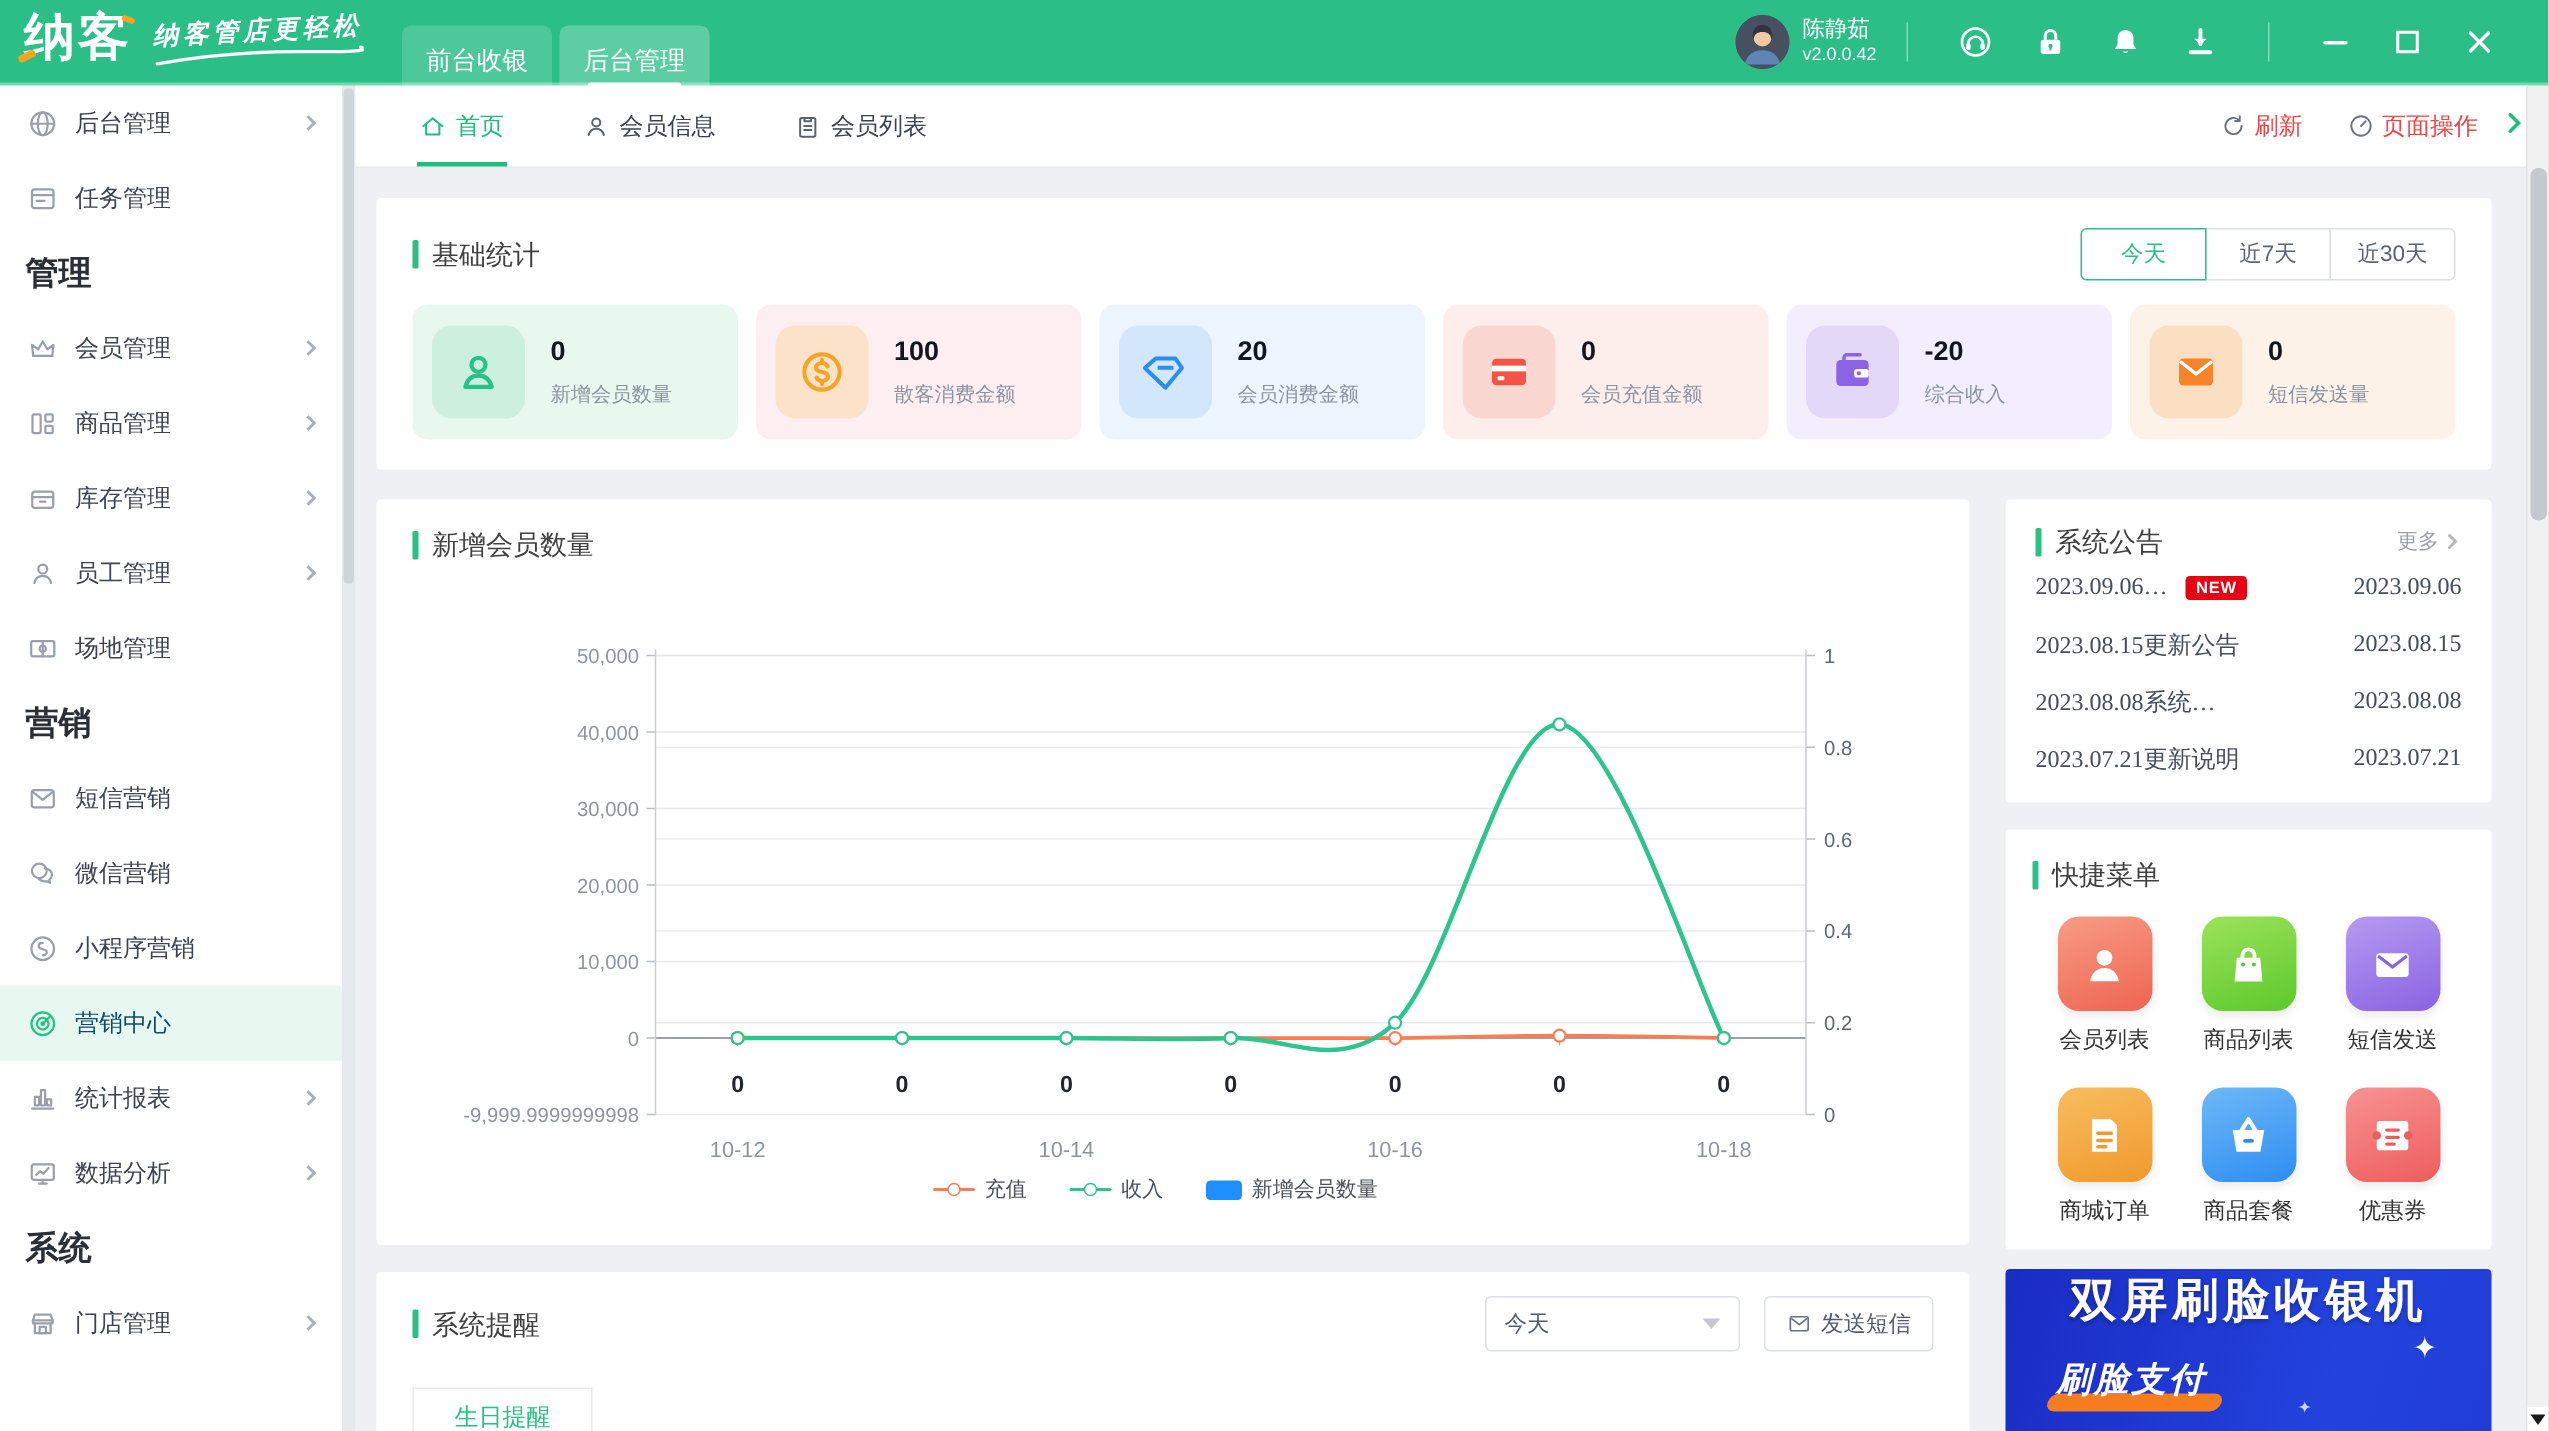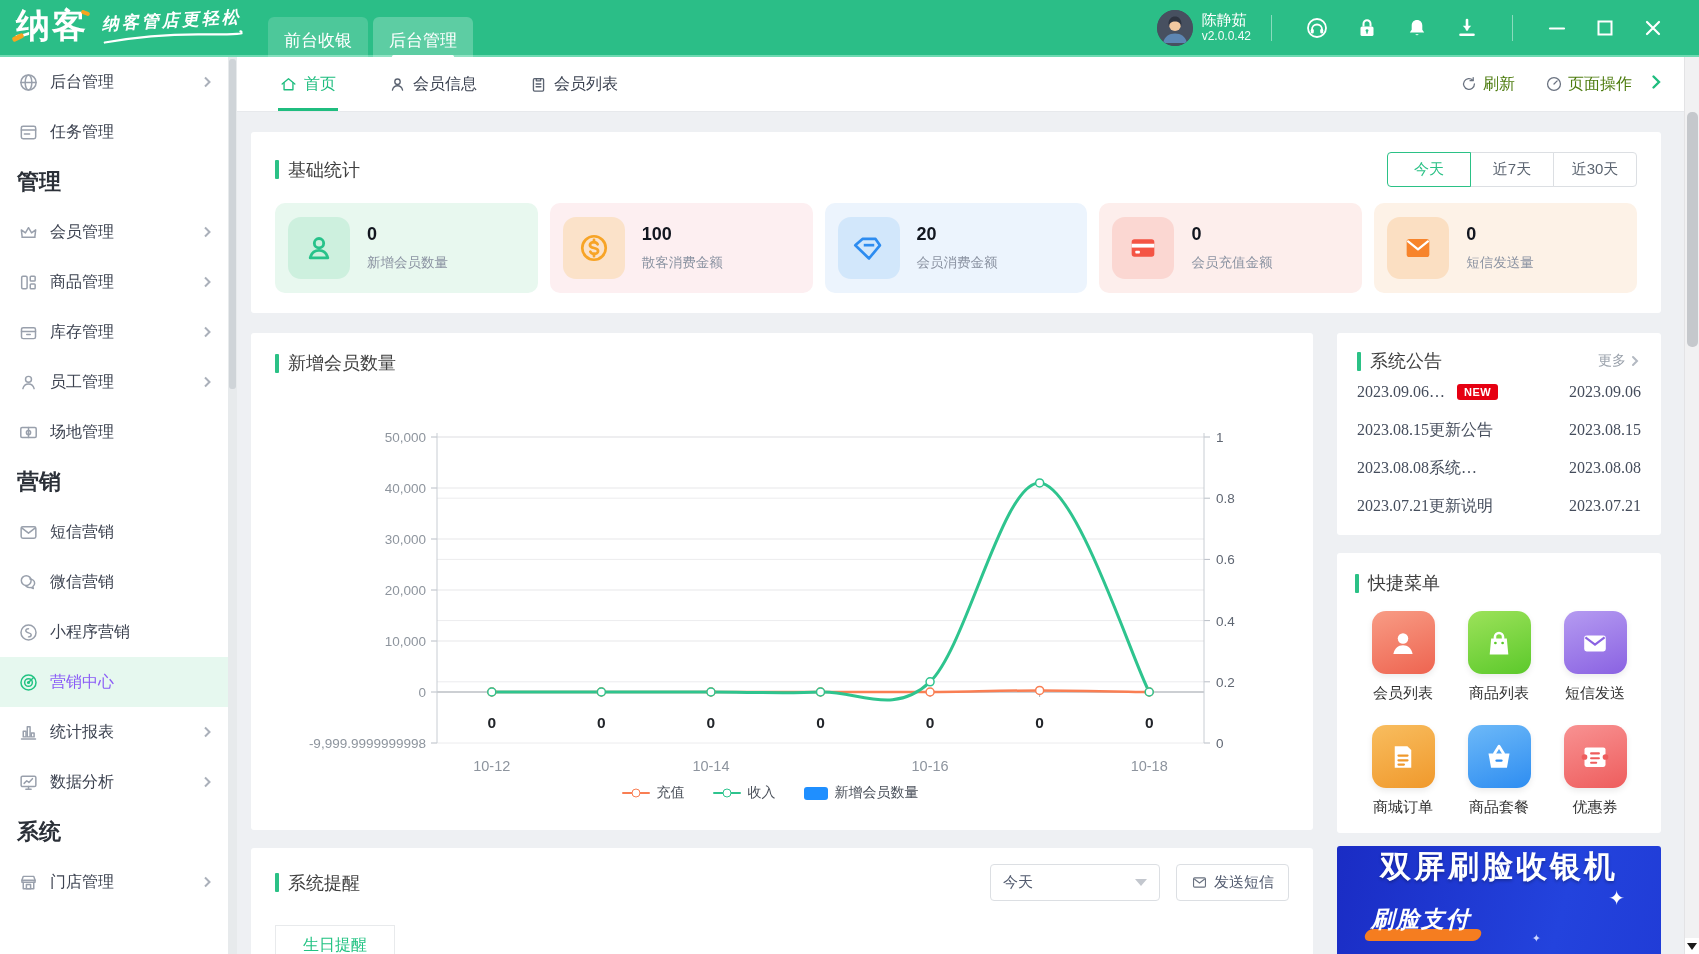--- a/index.html
+++ b/index.html
@@ -26,33 +26,33 @@
 .hdr-sep{width:1px;height:26px;background:rgba(255,255,255,.45);margin:0 20px}
 .hic{width:24px;height:24px;margin:0 13px;cursor:pointer;display:flex;align-items:center;justify-content:center}
 .winc{width:22px;height:22px;margin:0 13px;cursor:pointer;display:flex;align-items:center;justify-content:center}
 
 .sidebar{position:absolute;left:0;top:57px;width:228px;bottom:0;background:#fff;overflow:hidden}
 .side-scroll{position:absolute;left:228px;top:57px;width:9px;bottom:0;background:#e7eaec}
 .side-scroll .thumb{position:absolute;left:1px;top:2px;width:7px;height:330px;background:#cfd4d8;border-radius:3px}
 .srow{height:50px;display:flex;align-items:center;padding:0 14px 0 18px;cursor:pointer;color:#3c4250;font-size:16px}
 .srow .ic{width:21px;height:21px;margin-right:11px;flex:none;stroke:#99a0ac;fill:none;stroke-width:1.7;stroke-linecap:round;stroke-linejoin:round}
 .srow .chev{margin-left:auto;stroke:#aab0ba;width:14px;height:14px;fill:none;stroke-width:2}
-.srow.active{background:#e6f8ef;color:#8b5cf6}
+.srow.active{background:#e6f8ef;color:#0c4a6e}
 .srow.active .ic{stroke:#23c383}
 .ssec{height:50px;display:flex;align-items:center;padding-left:17px;font-size:22px;font-weight:bold;color:#2b3038;cursor:default}
 
 .content{position:absolute;left:237px;top:57px;right:15px;bottom:0;display:flex;flex-direction:column}
 .tabbar{height:55px;background:#fff;border-bottom:1px solid #e7e9ec;display:flex;align-items:center;flex:none}
 .ptabs{display:flex;align-items:center;padding-left:42px;height:100%}
 .ptab{position:relative;height:100%;display:flex;align-items:center;margin-right:52px;font-size:16px;color:#3a4150;cursor:pointer}
 .ptab svg{width:19px;height:19px;margin-right:6px;fill:none;stroke:#5a6270;stroke-width:1.7;stroke-linecap:round;stroke-linejoin:round}
 .ptab.active{color:#1fbd7f}
 .ptab.active svg{stroke:#1fbd7f}
 .ptab.active::after{content:"";position:absolute;left:50%;transform:translateX(-50%);bottom:0;width:60px;height:3px;background:#1fbd7f}
-.tab-actions{margin-left:auto;display:flex;align-items:center;padding-right:20px;color:#4d7c0f;font-size:16px}
+.tab-actions{margin-left:auto;display:flex;align-items:center;color:#ef4444;font-size:16px}
 .tact{display:flex;align-items:center;margin-left:30px;cursor:pointer}
 .tact svg{width:18px;height:18px;margin-right:5px;fill:none;stroke:#6a7280;stroke-width:1.7;stroke-linecap:round;stroke-linejoin:round}
 .tact-chev{margin-left:16px;cursor:pointer}
 .tact-chev svg{width:16px;height:16px;fill:none;stroke:#1fbd7f;stroke-width:2.4;stroke-linecap:round}
 .scrollarea{flex:1;overflow:hidden;padding:20px 23px 0 14px}
 .panel{background:#fff;border-radius:3px}
 .sec-head{display:flex;align-items:center}
 .sec-bar{width:4px;height:19px;background:#2bc186;border-radius:1px;margin-right:9px}
 .sec-title{font-size:18px;font-weight:normal;color:#404040}
 
@@ -473,20 +473,34 @@
             <div class="cicon">
               <svg viewBox="0 0 24 24">
                   <rect x="4" y="5.8" width="16" height="12.4" rx="2" fill="#f45444"></rect>
                   <rect x="4" y="9" width="16" height="2.7" fill="#fff"></rect>
                   <rect x="6.6" y="14" width="3.2" height="1.9" rx=".5" fill="#fff"></rect>
                 </svg>
             </div>
             <div class="ctxt">
                 <div class="cval">0</div>
                 <div class="clab">会员充值金额</div>
+              </div>
+          </div>
+          <div class="card cd4">
+            <div class="cicon">
+              <svg viewBox="0 0 24 24">
+                  <rect x="4.4" y="6.4" width="15.2" height="12.2" rx="2" fill="#8d63e6"></rect>
+                  <path d="M8 6.4V5.3c0-.8.6-1.4 1.4-1.4h6.2" fill="none" stroke="#8d63e6" stroke-width="1.6" stroke-linecap="round"></path>
+                  <rect x="12.8" y="10.6" width="6.8" height="4" rx="1.2" fill="#fff"></rect>
+                  <circle cx="15" cy="12.6" r="1" fill="#8d63e6"></circle>
+                </svg>
+            </div>
+            <div class="ctxt">
+                <div class="cval">-20</div>
+                <div class="clab">综合收入</div>
               </div>
           </div>
           <div class="card cd5">
             <div class="cicon">
               <svg viewBox="0 0 24 24">
                   <rect x="4" y="5.6" width="16" height="12.8" rx="2" fill="#f7842b"></rect>
                   <path d="M5 7.4l7 5.5 7-5.5" fill="none" stroke="#fff" stroke-width="1.6" stroke-linecap="round" stroke-linejoin="round"></path>
                 </svg>
             </div>
             <div class="ctxt">

